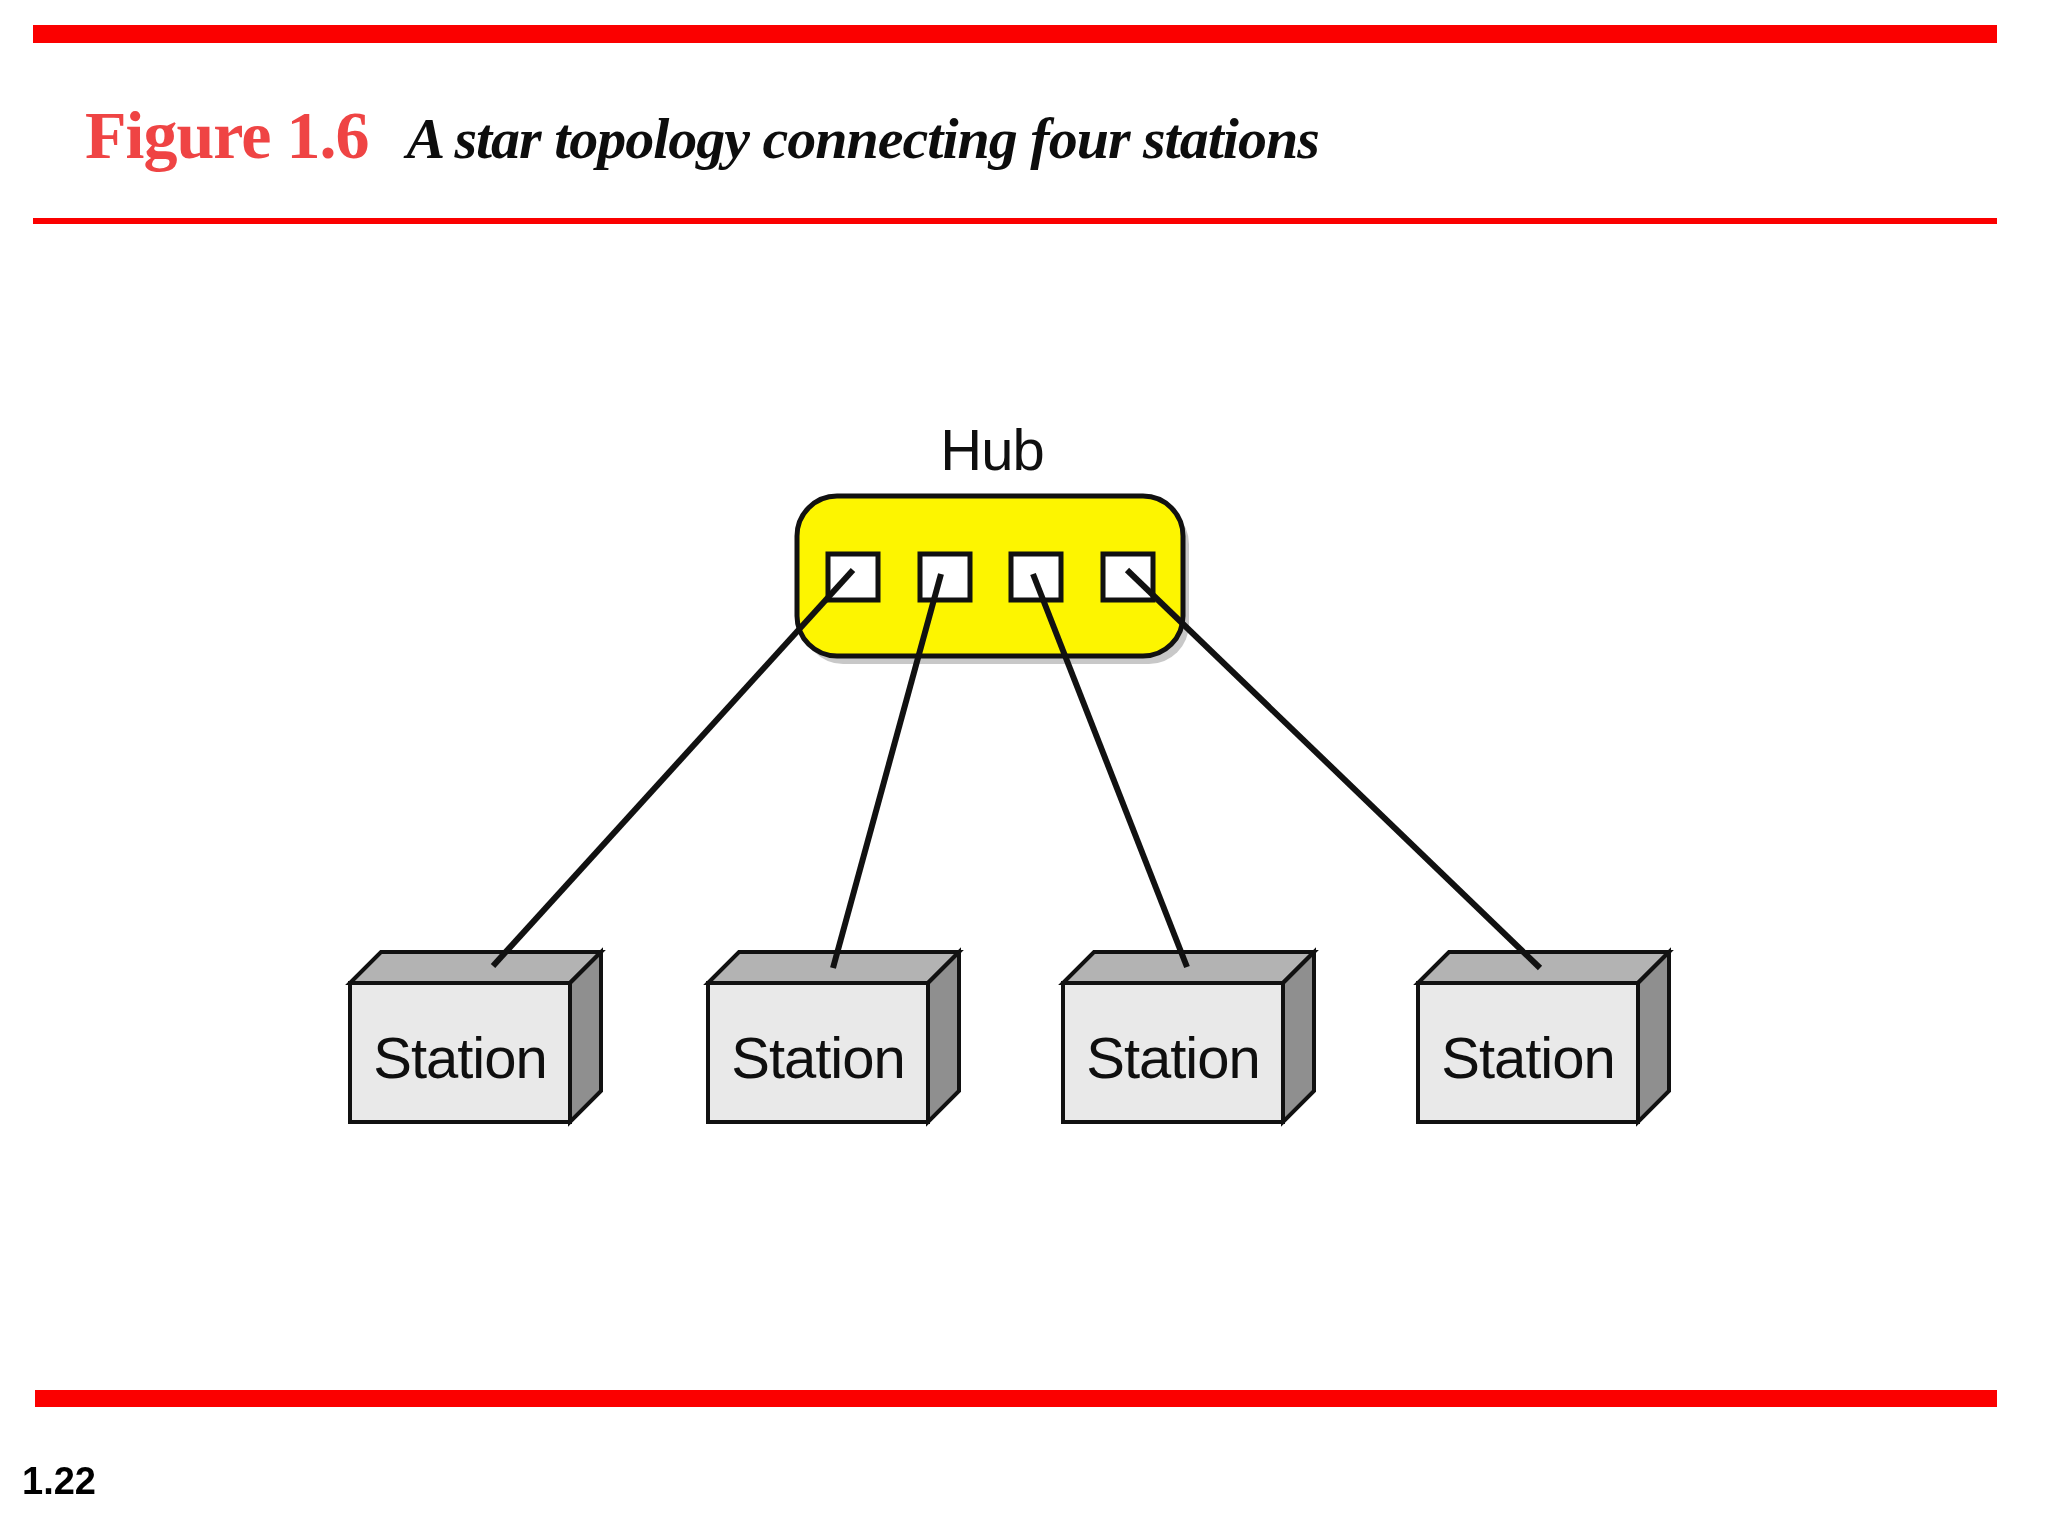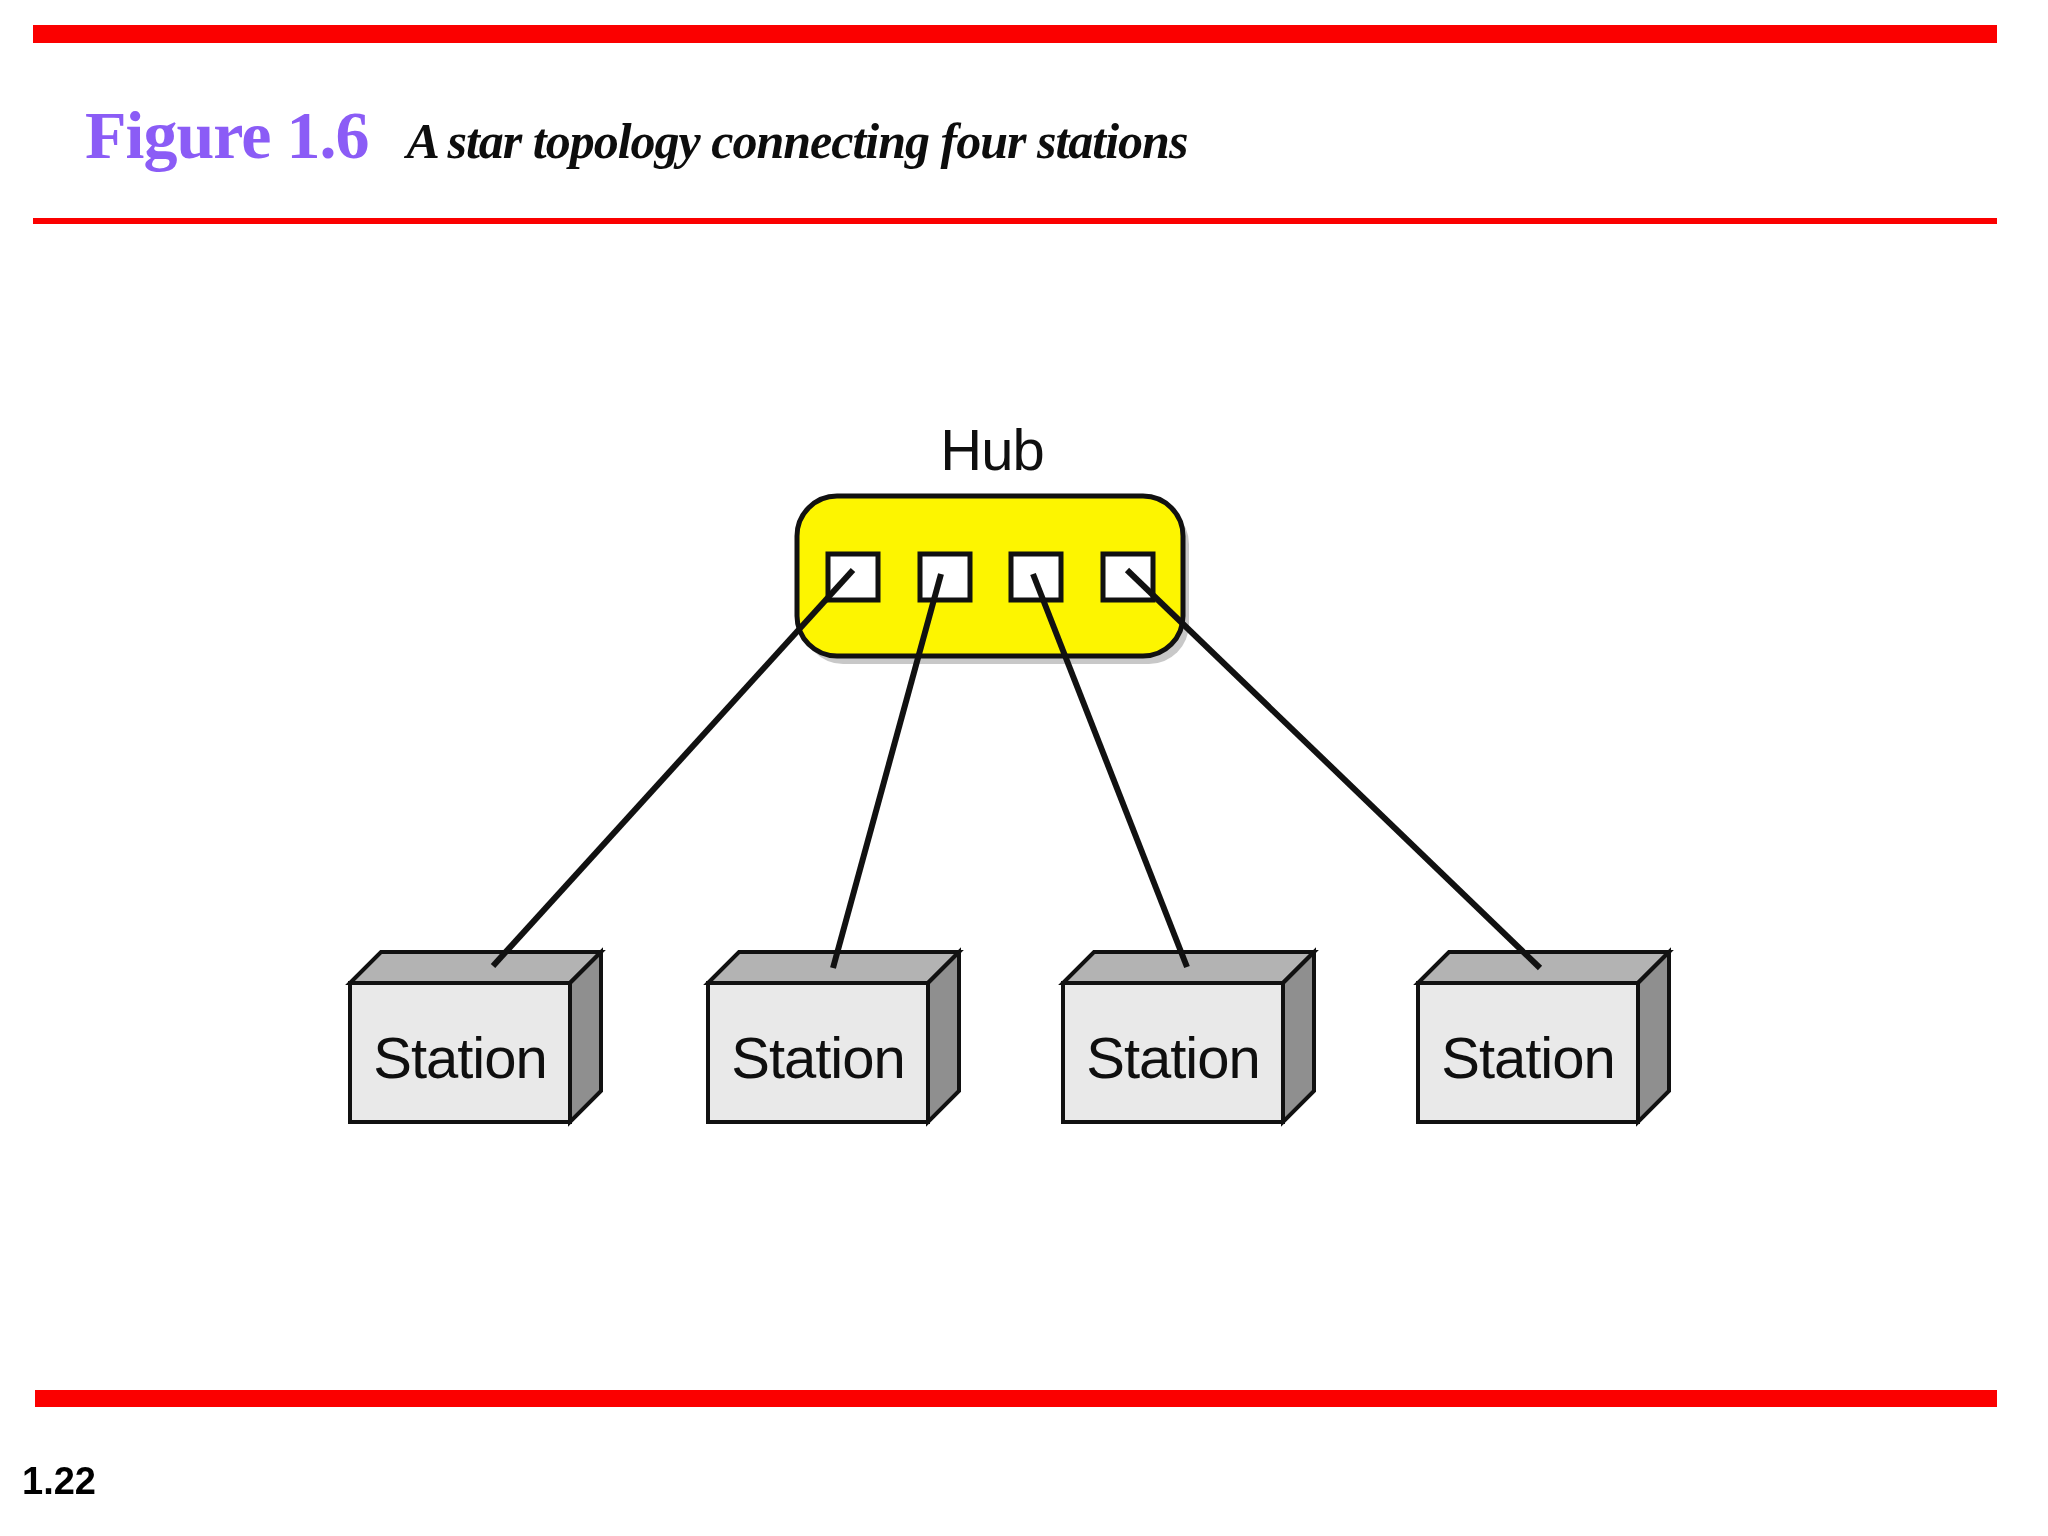--- a/index.html
+++ b/index.html
@@ -33,27 +33,27 @@
     align-items: baseline;
     gap: 38px;
     white-space: nowrap;
   }
   .figure-number {
     font-family: "Liberation Serif", serif;
     font-weight: bold;
     font-size: 68px;
     line-height: 1;
     letter-spacing: -1px;
-    color: #8b5cf6;
+    color: #ef4444;
   }
   .figure-caption {
     font-family: "Liberation Serif", serif;
     font-weight: bold;
     font-style: italic;
-    font-size: 50px;
+    font-size: 58px;
     line-height: 1;
     letter-spacing: -1px;
     color: #0d0d0d;
   }
 
   
   .page-number {
     position: absolute;
     left: 22px;
     top: 1462px;

